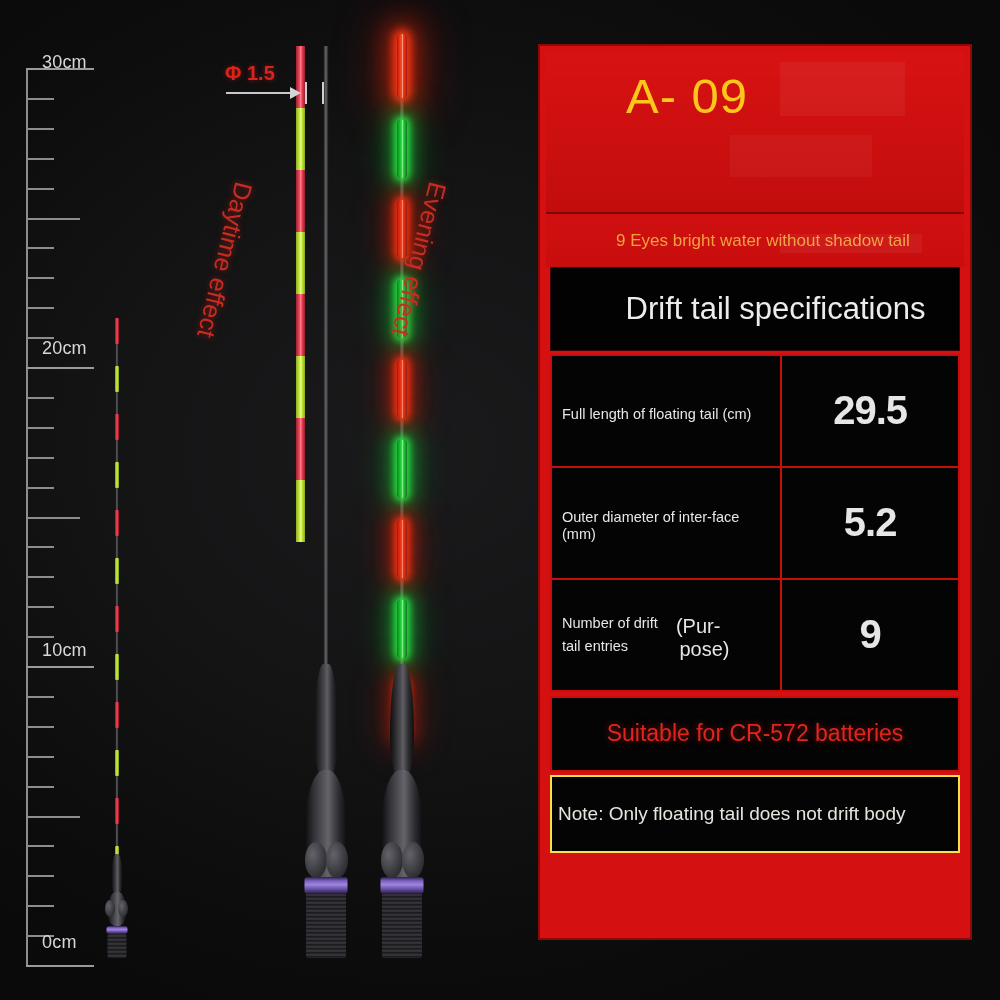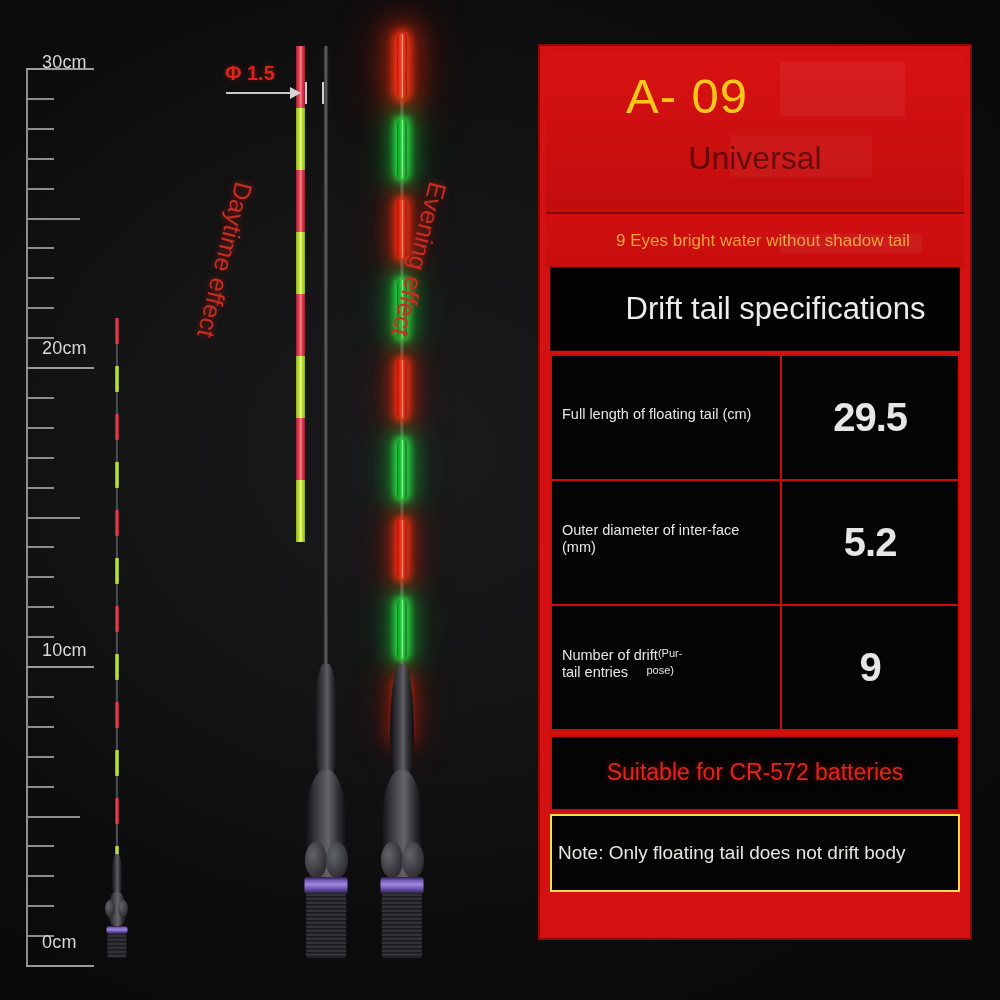--- a/index.html
+++ b/index.html
@@ -81,24 +81,24 @@
             background:linear-gradient(180deg,#d01010,#c80d0d);position:relative;}
   #subtitle:after{content:"";position:absolute;left:56%;top:38%;width:34%;height:36%;
             background:rgba(255,255,255,.05);}
 
   #spec-title{margin:0 4px;height:82px;background:#020203;border:1px solid #3a0606;
               display:flex;align-items:center;justify-content:center;padding-left:41px;}
   #spec-title span{color:#ececec;font-size:31px;font-weight:400;}
 
   table#spec{width:calc(100% - 8px);margin:3px 4px 0 4px;border-collapse:collapse;table-layout:fixed;}
   table#spec td{background:#040405;border:2px solid #c90d0d;color:#e6e6e6;}
-  td.k{width:52%;font-size:14.5px;padding:10px 6px 17px 10px;line-height:1.15;vertical-align:middle;}
+  td.k{width:52%;font-size:14.5px;padding:10px 6px 4px 10px;line-height:1.15;vertical-align:middle;}
   td.v{text-align:center;font-size:40px;font-weight:700;color:#fbfbfb;letter-spacing:-1px;}
   .k-inline{display:inline-block;}
-  .k-paren{display:inline-block;font-size:11px;line-height:1.15;vertical-align:top;}
+  .k-paren{display:inline-block;font-size:20px;line-height:1.15;vertical-align:top;margin-left:18px;}
 
   #batt{margin:4px 4px 0 4px;height:72px;background:#040405;border:2px solid #c90d0d;
         display:flex;align-items:center;justify-content:center;}
   #batt span{color:#e2251c;font-size:23px;text-shadow:0 0 7px rgba(226,37,28,.55);}
   #note{margin:3px 4px 0 4px;height:78px;background:#040405;border:2px solid #fde047;
         display:flex;align-items:center;padding-left:6px;box-sizing:border-box;}
   #note span{color:#e8e4de;font-size:19px;}
 </style>
 </head>
 <body>
@@ -223,21 +223,20 @@
 <div class="phi-bar" style="left:305px;top:82px;height:22px;"></div>
 <div class="phi-bar" style="left:322px;top:82px;height:22px;"></div>
 
 <div class="vlabel" style="left:258px;top:186px;transform:rotate(104deg);">Daytime effect</div>
 <div class="vlabel" style="left:452px;top:186px;transform:rotate(104deg);">Evening effect</div>
 
 <div id="panel">
 
   <div id="hdr-top">
     <div id="model">A- 09</div>
-    <div id="universal">Universal</div>
   </div>
 
   <div id="subtitle">9 Eyes bright water without shadow tail</div>
 
   <div id="spec-title">
     <span>Drift tail specifications</span>
   </div>
 
   <table id="spec">
     <tbody id="spec-body">

